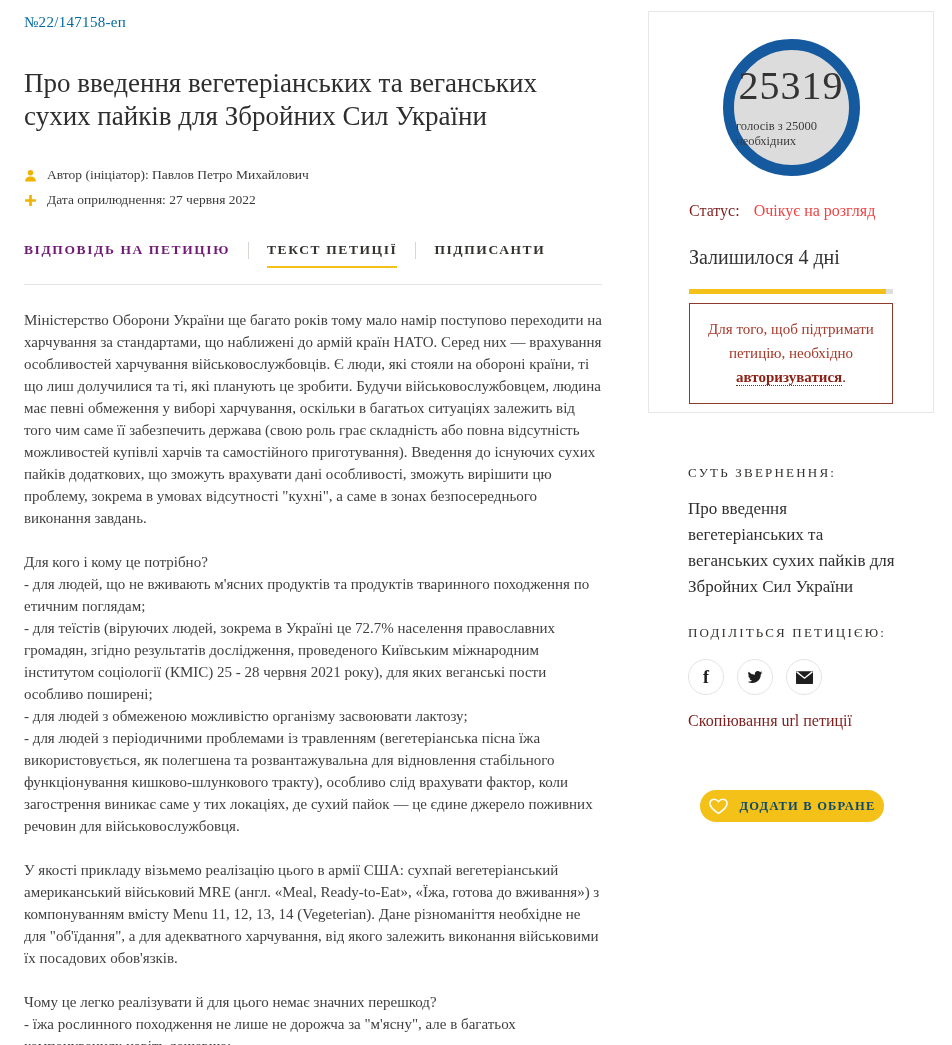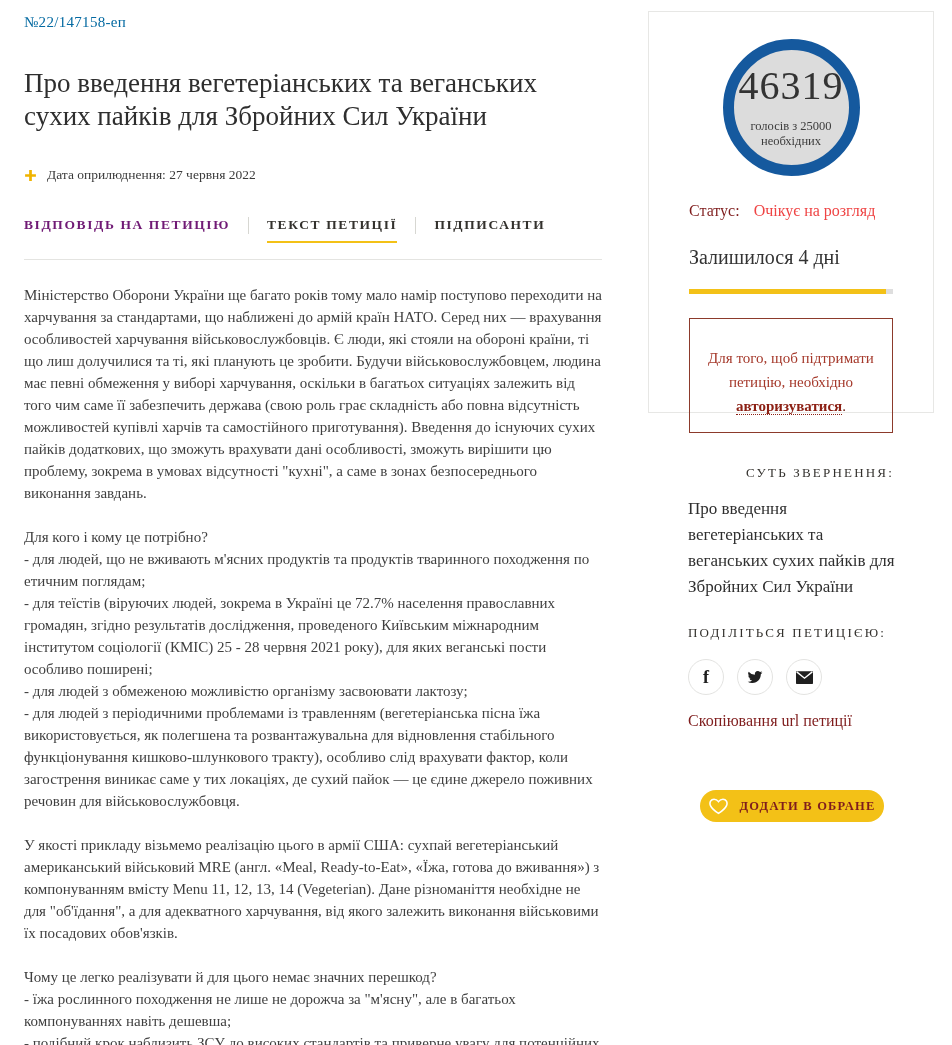--- a/index.html
+++ b/index.html
@@ -49,78 +49,87 @@
     border: 1px solid #e7e7e5; background: #fff;
     padding: 27px 40px 33px 40px; height: 402px;
   }
   .vote-circle {
     width: 137px; height: 137px; border-radius: 50%;
     border: 11px solid #15599e; background: #dcdcdc;
     margin: 0 auto;
     display: flex; flex-direction: column; align-items: center; justify-content: center;
   }
   .vote-count { font-size: 40px; line-height: 40px; color: #333; letter-spacing: 1px; }
-  .vote-subtitle { font-size: 12.5px; line-height: 15px; color: #3c3c3c; text-align: center; width: 110px; margin-top: 13px; }
+  .vote-subtitle { font-size: 12.5px; line-height: 15px; color: #3c3c3c; text-align: left; width: 110px; margin-top: 13px; }
   .status-row { margin-top: 26px; font-size: 16px; display: flex; }
   .status-label { color: #7f1d1d; margin-right: 14px; }
   .status-value { color: #ef4444; }
   .days-left { margin-top: 26px; font-size: 20px; color: #333; }
   .progress-track { margin-top: 20px; height: 5px; background: #dedede; width: 100%; }
   .progress-fill { height: 5px; background: #f3c117; width: 96.5%; }
   .auth-box {
-    margin-top: 24px; border: 1px solid #8c3a2b;
-    padding: 27px 10px 14px 10px; text-align: center;
+    margin-top: 9px; border: 1px solid #8c3a2b;
+    padding: 13px 10px 14px 10px; text-align: center;
     font-size: 15px; line-height: 24px; color: #a5392b;
   }
   .auth-link {
     font-weight: 700; color: #8c2014; cursor: pointer;
     border-bottom: 1px dotted #8c2014;
   }
   .auth-suffix { color: #6b241a; }
 
   .sidebar-lower { margin-left: 40px; margin-right: 40px; }
   .side-heading {
     font-size: 13px; letter-spacing: 2.2px; color: #33312d;
     text-transform: uppercase; font-weight: 400;
   }
-  .essence-heading { margin-top: 52px; text-align: right; }
+  .essence-heading { margin-top: 52px; }
   .essence-text { margin-top: 15px; font-size: 17px; line-height: 26px; color: #2f2f2f; width: 215px; }
   .share-heading { margin-top: 25px; }
   .share-icons { margin-top: 18px; display: flex; }
   .share-btn {
     width: 36px; height: 36px; border-radius: 50%;
     border: 1px solid #e3e3e1; background: #fff;
     display: flex; align-items: center; justify-content: center;
     margin-right: 13px; cursor: pointer;
   }
   .fb-glyph { font-family: "Liberation Serif", serif; font-weight: 700; font-size: 18px; color: #1f1f1f; }
   .copy-url { margin-top: 17px; font-size: 16px; color: #7f1d1d; cursor: pointer; }
 
   .fav-button {
     margin-top: 60px; margin-left: 12px;
     width: 184px; height: 32px; border: none; border-radius: 16px;
     background: #f3c117; cursor: pointer;
     display: flex; align-items: center; justify-content: center;
     font-family: "Liberation Serif", "DejaVu Serif", serif;
   }
   .fav-heart { display: inline-flex; margin-right: 12px; }
-  .fav-label { font-size: 12.5px; letter-spacing: 1.2px; font-weight: 700; color: #7f1d1d; text-transform: uppercase; font-family: Liberation Serif, serif; }
+  .fav-label { font-size: 12.5px; letter-spacing: 1.2px; font-weight: 700; color: #0c4a6e; text-transform: uppercase; font-family: Liberation Serif, serif; }
 </style>
 </head>
 <body>
 
 <div class="page">
 
   <div class="main-col">
 
     <div class="petition-number">№22/147158-еп</div>
 
     <h1 class="page-title">Про введення вегетеріанських та веганських сухих пайків для Збройних Сил України</h1>
 
     <div class="meta">
+      <div class="meta-row">
+        <span class="meta-ico">
+          <svg width="13" height="13" viewBox="0 0 24 24">
+              <circle cx="12" cy="7" r="5" fill="#f0b400"></circle>
+              <path d="M2 23c0-6 4.5-9 10-9s10 3 10 9z" fill="#f0b400"></path>
+            </svg>
+        </span>
+        <span class="meta-text">Автор (ініціатор): Павлов Петро Михайлович</span>
+      </div>
       <div class="meta-row">
         <span class="meta-ico">
           <svg width="13" height="13" viewBox="0 0 24 24">
               <path d="M9.5 2h5v7.5H22v5h-7.5V22h-5v-7.5H2v-5h7.5z" fill="#f0b400"></path>
             </svg>
         </span>
         <span class="meta-text">Дата оприлюднення: 27 червня 2022</span>
       </div>
     </div>
 
@@ -147,21 +156,21 @@
 - подібний крок наблизить ЗСУ до високих стандартів та приверне увагу для потенційних рекрутів;
 - виготовлення та закупівля подібної продукції у більшій мірі зберігає екосистему;
 - це збереже та відновить втрачене здоров'я військовослужбовців, що в свою чергу наблизить країну до перемоги.</p>
     </div>
   </div>
 
   <div class="sidebar">
 
     <div class="vote-card">
       <div class="vote-circle">
-        <div class="vote-count">46319</div>
+        <div class="vote-count">25319</div>
         <div class="vote-subtitle">голосів з 25000 необхідних</div>
       </div>
 
       <div class="status-row">
         <span class="status-label">Статус:</span>
         <span class="status-value">Очікує на розгляд</span>
       </div>
 
       <div class="days-left">Залишилося 4 дні</div>
 

